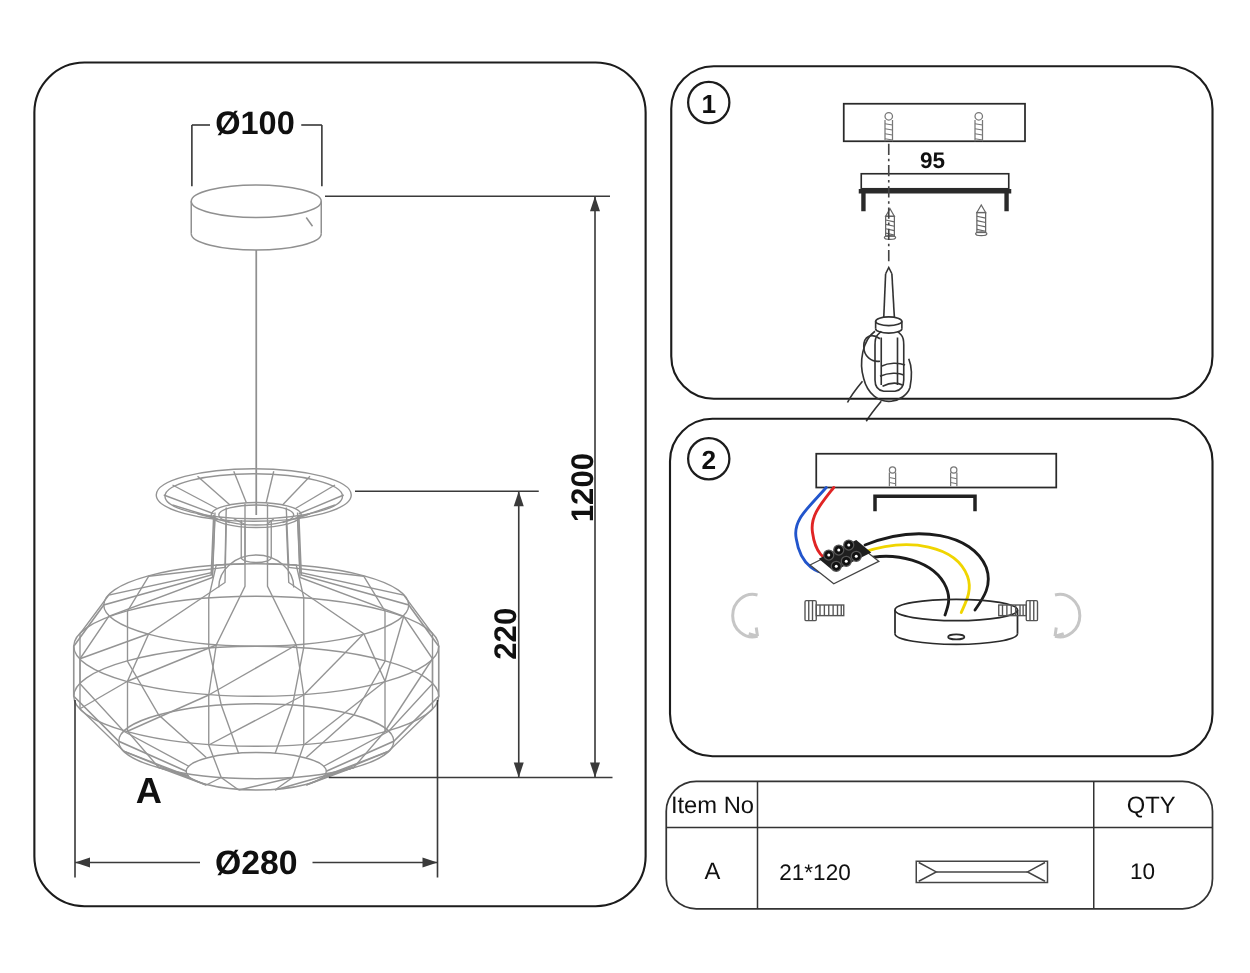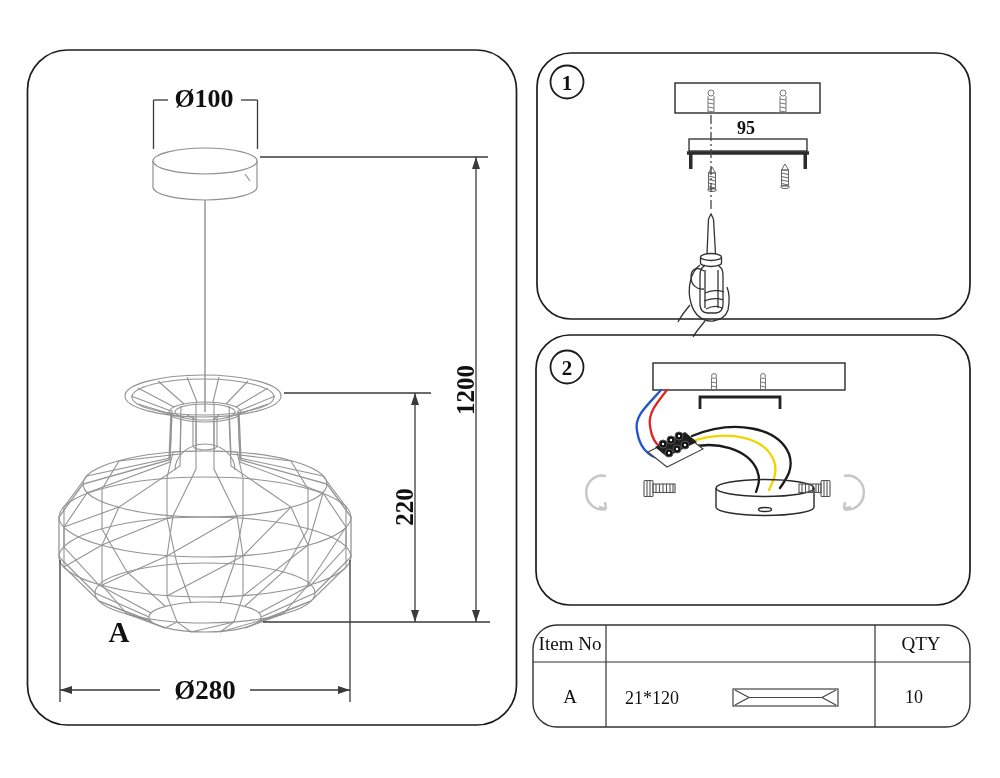--- a/index.html
+++ b/index.html
@@ -1,17 +1,17 @@
 <!DOCTYPE html>
 <html><head>
 <meta charset="utf-8">
 <style>
   html,body{margin:0;padding:0;background:#ffffff;}
   .sheet{position:relative;width:1000px;height:778px;background:#fff;overflow:hidden;
-         font-family:Liberation Serif, serif;}
+         font-family:Liberation Sans, sans-serif;}
   svg{position:absolute;left:0;top:0;}
   text{fill:#101010;}
   .dimtxt{font-weight:700;}
   .tbltxt{font-weight:400;}
 </style>
 </head>
 <body>
 
 <div class="sheet">
 <svg width="1000" height="778" viewBox="0 0 1000 778">

